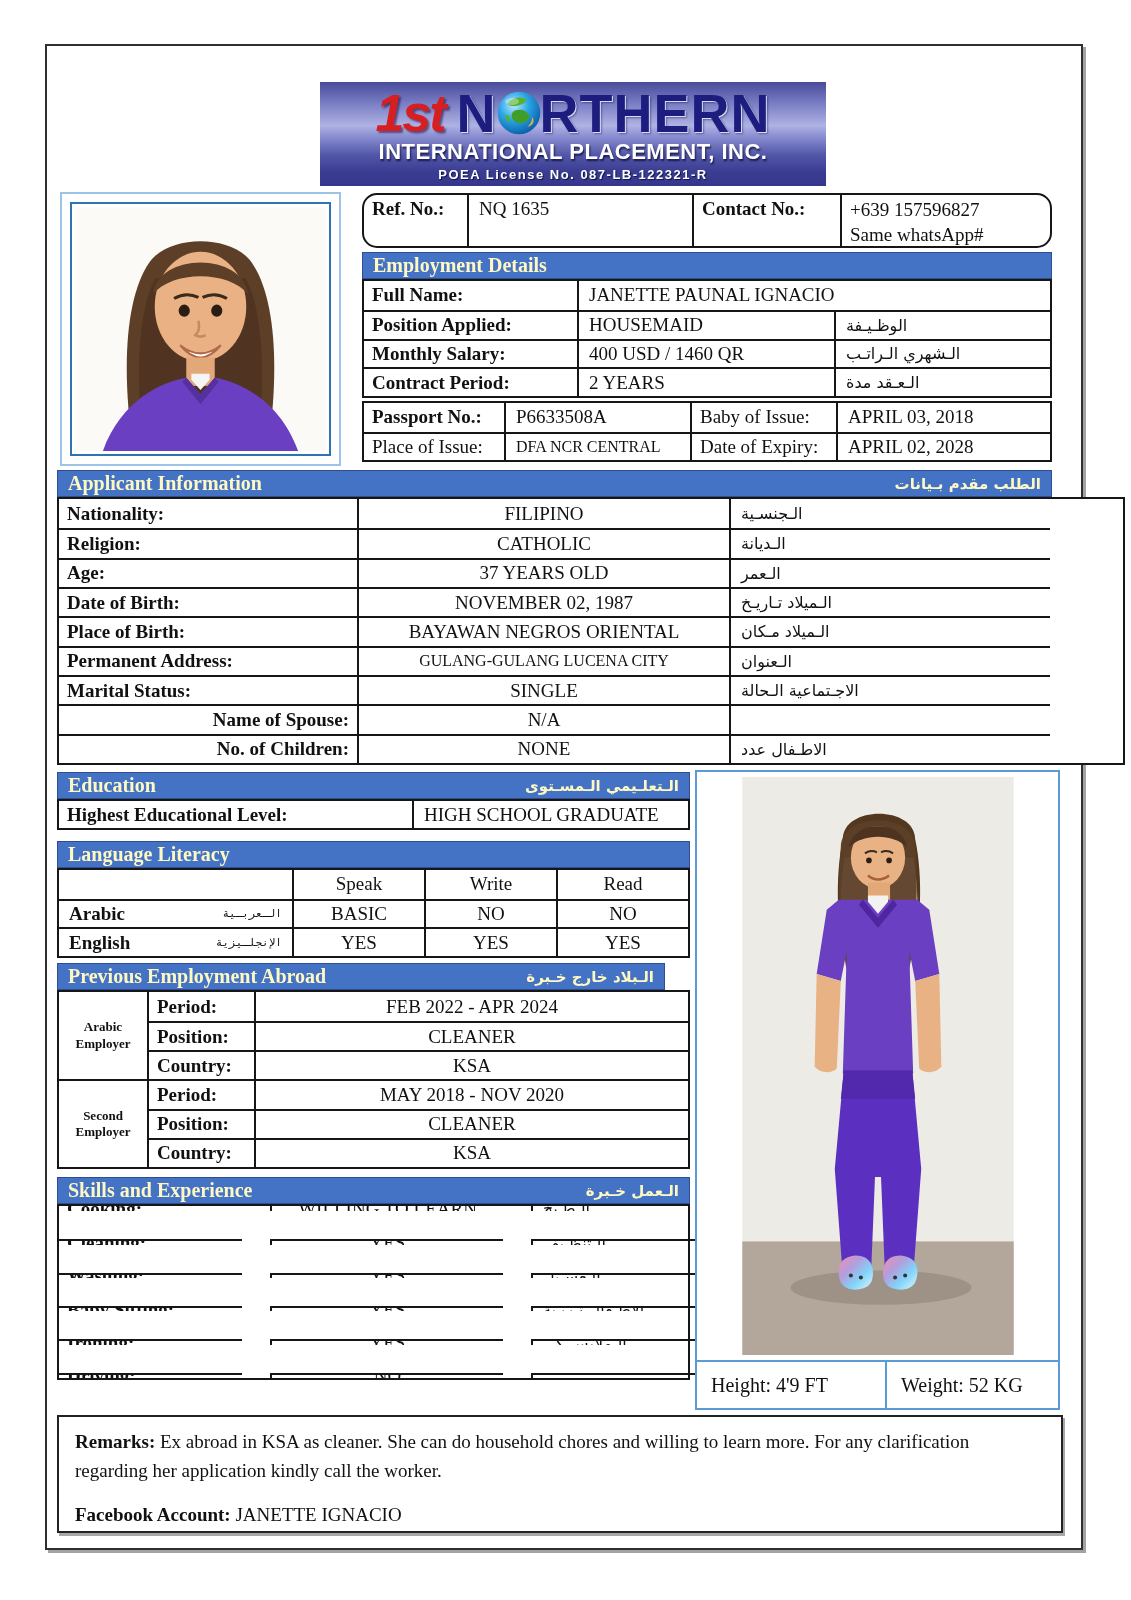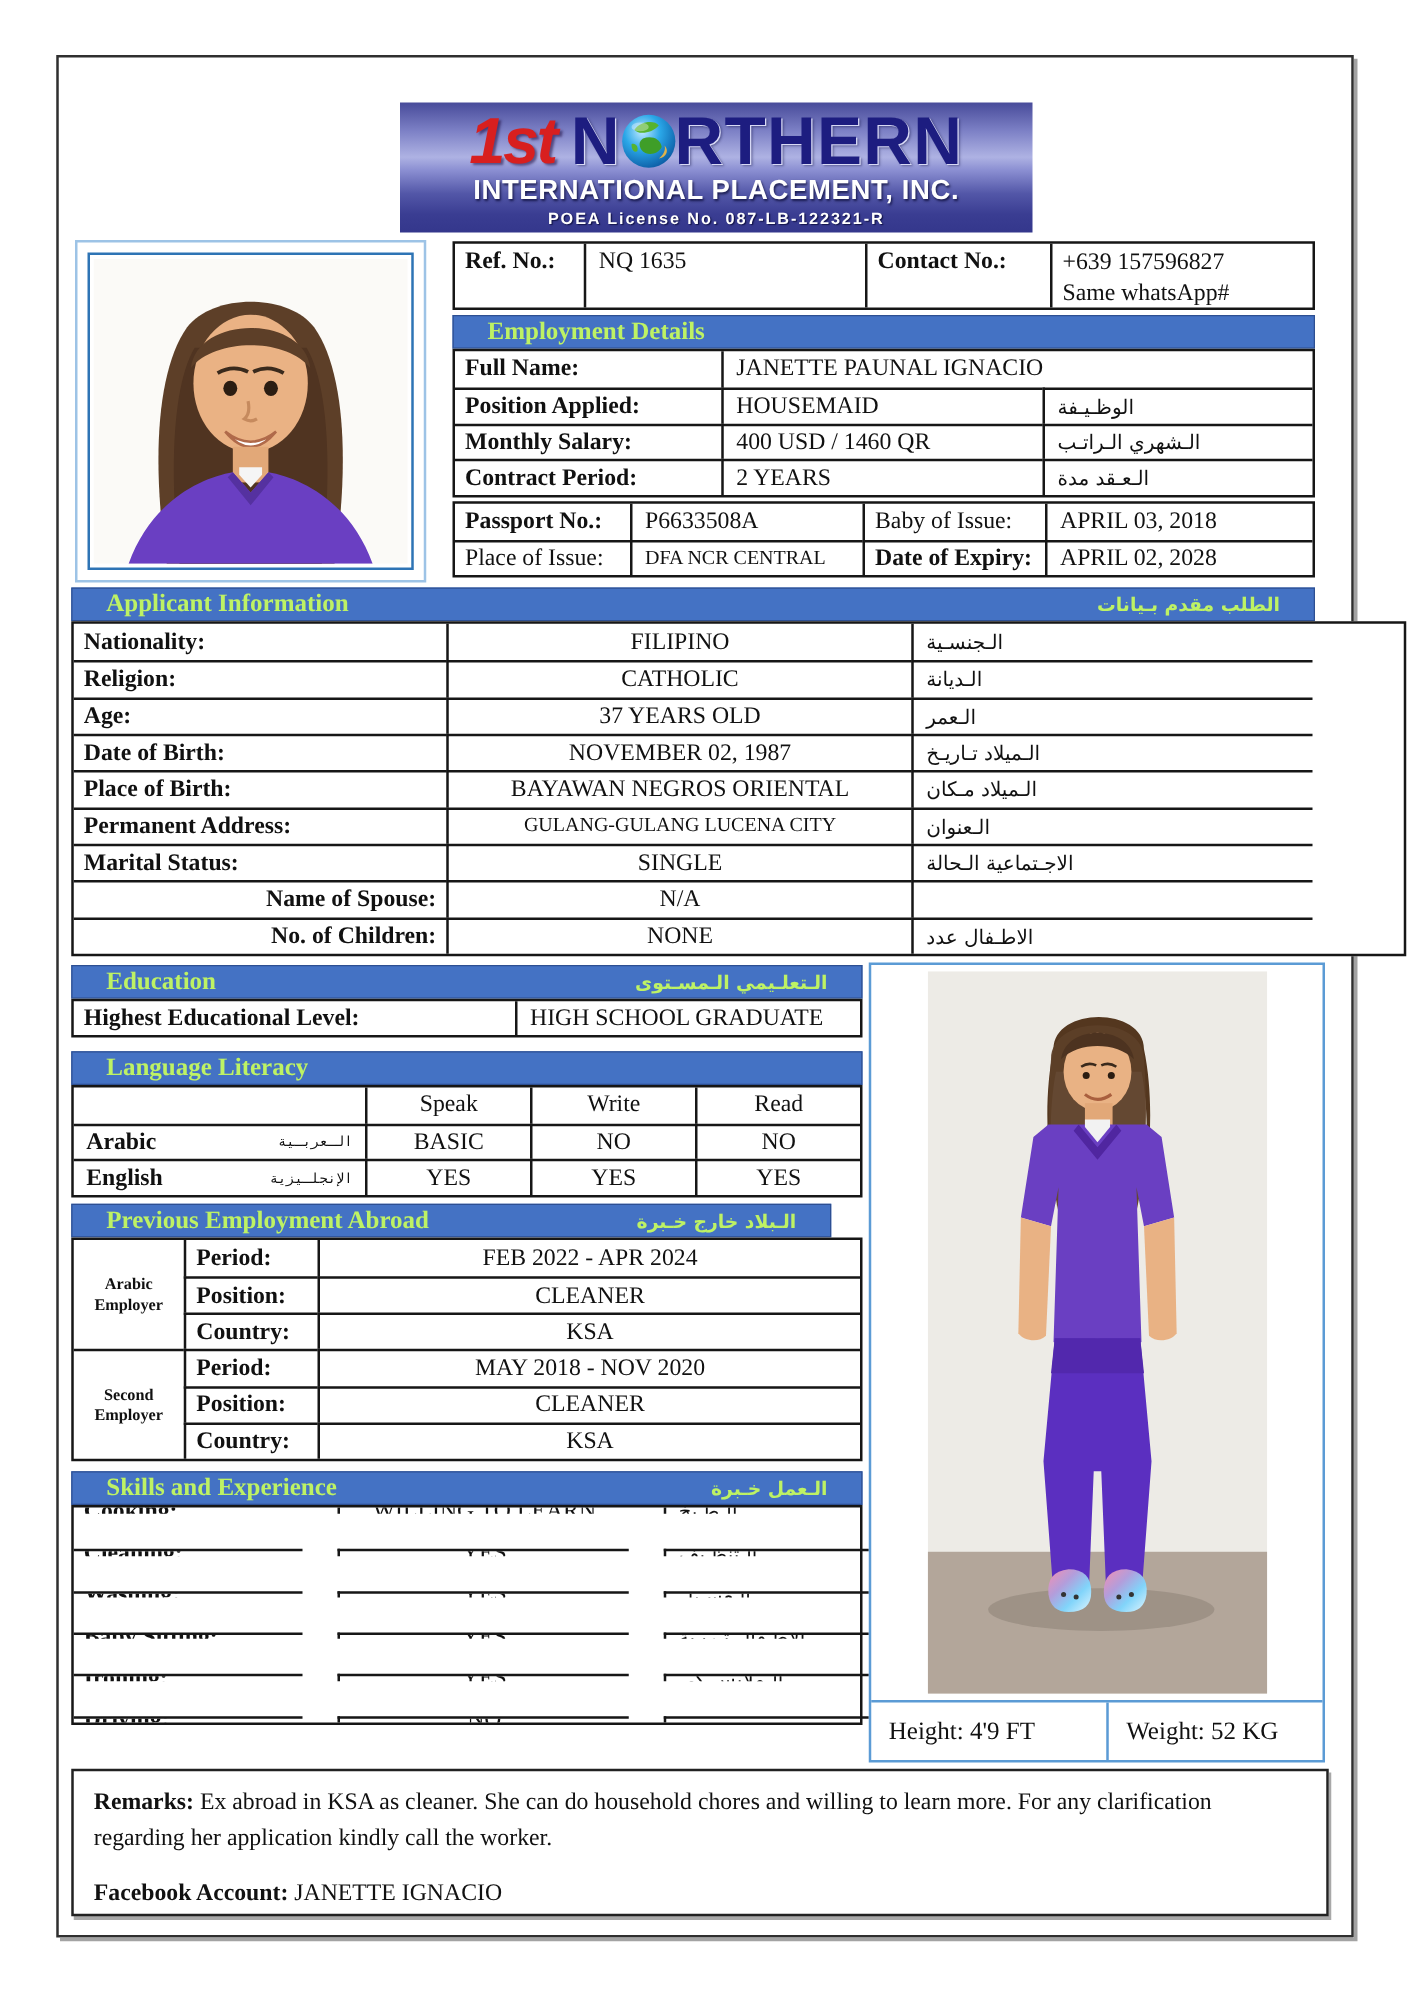--- a/index.html
+++ b/index.html
@@ -23,22 +23,22 @@
               text-shadow:2px 2px 2px rgba(30,10,60,.55); font-style:italic; }
   .logo-word { font-weight:bold; font-size:54px; color:#1d1d80; letter-spacing:1px; line-height:1;
                text-shadow:1px 1px 0 #d8daf6, 2px 2px 2px rgba(10,10,60,.4); }
   .globe { margin:0 -2px 0 -1px; display:block; }
   .banner-sub { font-family:"Liberation Sans",sans-serif; font-weight:bold; font-size:22px; color:#fff;
                 letter-spacing:.5px; line-height:1.1; margin-top:-2px; text-shadow:1px 2px 2px rgba(0,0,40,.7); white-space:nowrap; }
   .banner-license { font-family:"Liberation Sans",sans-serif; font-weight:bold; font-size:13px; color:#fff;
                     letter-spacing:1.5px; margin-top:3px; text-shadow:1px 1px 1px rgba(0,0,40,.7); }
   
   .bar {
-    position:absolute; background:#4472C4; color:#bef264; display:flex; justify-content:space-between;
-    align-items:center; padding:0 27px; font-weight:bold; font-size:20px; border:1px solid #2d4f92;
+    position:absolute; background:#4472C4; color:#fef9c3; display:flex; justify-content:space-between;
+    align-items:center; padding:0 10px; font-weight:bold; font-size:20px; border:1px solid #2d4f92;
   }
   .bar .ar-title { font-family:"DejaVu Sans",sans-serif; font-size:15px; direction:rtl; }
   .tbl { position:absolute; display:grid; border:2px solid #161616; background:#fff; }
   .cell { display:flex; align-items:center; font-size:19px; white-space:nowrap; overflow:hidden; }
   .bl { border-left:2px solid #161616; }
   .bt { border-top:2px solid #161616; }
   .lbl { font-weight:bold; padding:0 8px; }
   .lbl-r { justify-content:flex-end; }
   .val { justify-content:center; }
   .val-left { justify-content:flex-start; padding:0 10px; }
@@ -120,21 +120,21 @@
         <path d="M128 112 q2 10 -3 14 q5 3 10 0" stroke="#c68a5e" stroke-width="2.5" fill="none"></path>
         <path d="M110 136 Q130 152 150 136 Q130 160 110 136 Z" fill="#fff" stroke="#b06a4a" stroke-width="2"></path>
         <rect x="116" y="148" width="28" height="28" fill="#e2a878"></rect>
         <path d="M34 240 C52 190 92 172 116 168 L130 184 L144 168 C168 172 208 190 226 240 Z" fill="#6a3fc2"></path>
         <path d="M116 168 L130 184 L144 168 L148 172 L130 194 L112 172 Z" fill="#5531a0"></path>
         <path d="M121 170 L130 180 L139 170 L139 164 L121 164 Z" fill="#f5f5f5"></path>
       </svg>
     </div>
   </div>
 
-  <div class="tbl top-align" style="left:362px; top:193px; width:690px; height:55px; grid-template-columns:103px 225px 148px 210px;">
+  <div class="tbl top-align" style="left:362px; top:193px; width:690px; height:55px; grid-template-columns:103px 225px 148px 210px;border-radius:15px;">
     <div class="cell lbl">Ref. No.:</div>
     <div class="cell bl val-left">NQ 1635</div>
     <div class="cell bl lbl">Contact No.:</div>
     <div class="cell bl contact-val">
       <span>+639 157596827</span>
       <span>Same whatsApp#</span>
     </div>
   </div>
 
   <div class="bar" style="left:362px; top:252px; width:690px; height:27px;">
@@ -154,21 +154,21 @@
     <div class="cell bl bt ar">الـعـقد مدة</div>
   </div>
 
   <div class="tbl" style="left:362px; top:401px; width:690px; height:61px; grid-template-columns:140px 186px 146px 214px; grid-auto-rows:1fr;">
     <div class="cell lbl">Passport No.:</div>
     <div class="cell bl val-left">P6633508A</div>
     <div class="cell bl lbl" style="font-weight:normal;">Baby of Issue:</div>
     <div class="cell bl val-left">APRIL 03, 2018</div>
     <div class="cell bt lbl" style="font-weight:normal;">Place of Issue:</div>
     <div class="cell bl bt val-left small">DFA NCR CENTRAL</div>
-    <div class="cell bl bt lbl" style="font-weight:bold;">Date of Expiry:</div>
+    <div class="cell bl bt lbl" style="font-weight:normal;">Date of Expiry:</div>
     <div class="cell bl bt val-left">APRIL 02, 2028</div>
   </div>
 
   <div class="bar" style="left:57px; top:470px; width:995px; height:27px;">
     <span>Applicant Information</span>
     <span class="ar-title">الطلب مقدم بـيانات</span>
   </div>
   <div class="tbl" style="left:57px; top:497px; width:1068px; height:268px; grid-template-columns:298px 372px 321px; grid-auto-rows:1fr;">
     <div class="cell lbl">Nationality:</div>
     <div class="cell bl val">FILIPINO</div>

